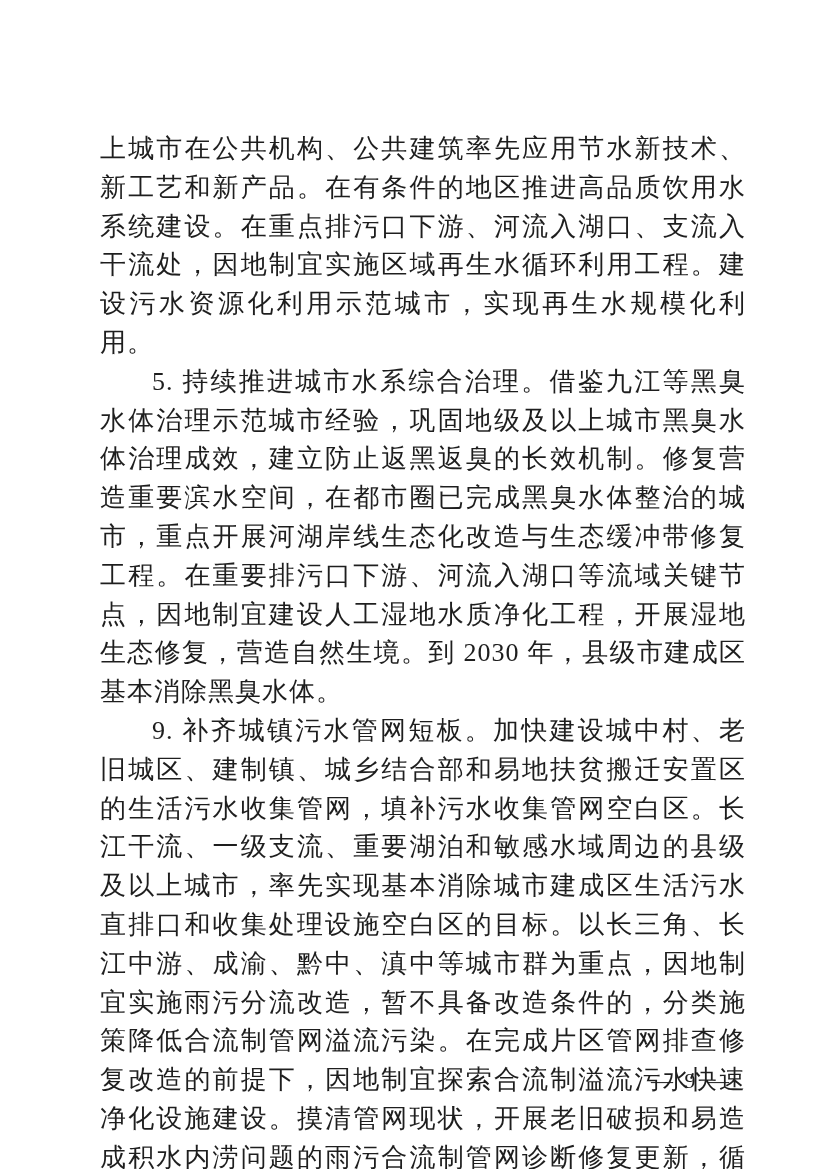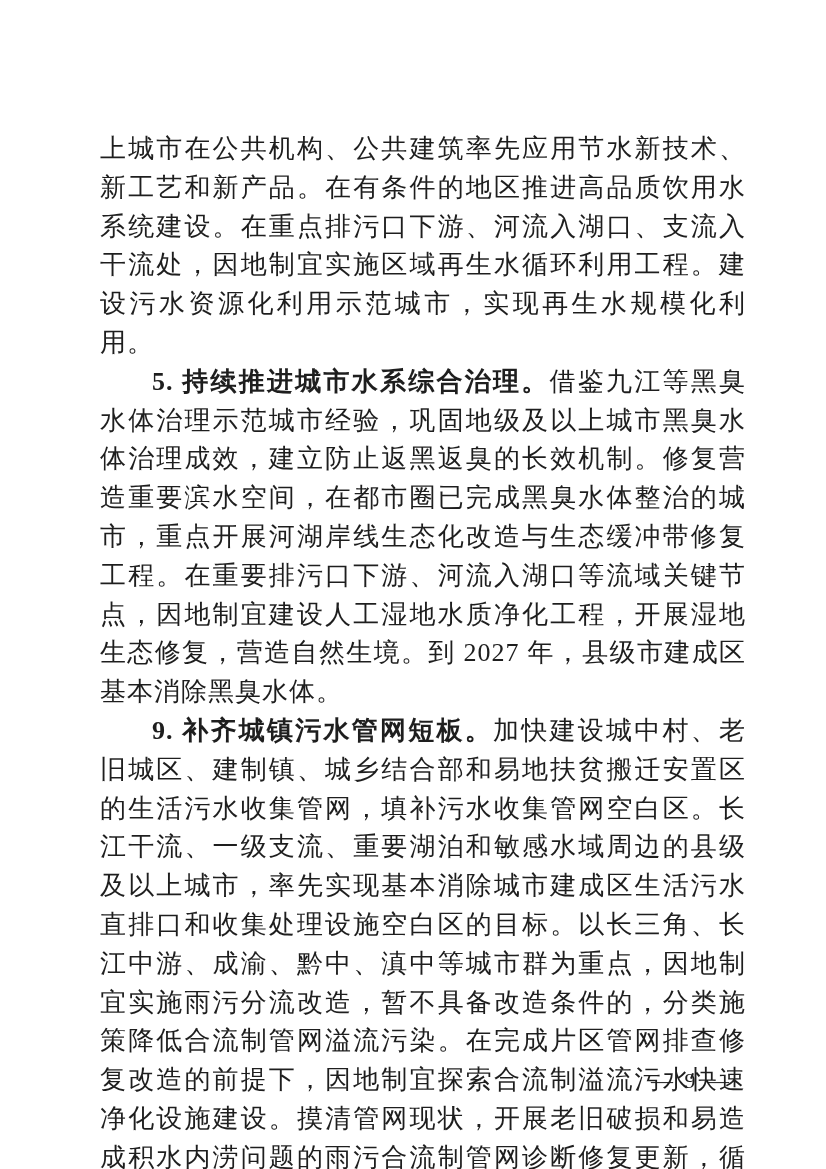--- a/index.html
+++ b/index.html
@@ -33,21 +33,21 @@
   }
   .para {
     margin: 0;
     padding: 0;
     text-indent: 2em;
   }
   .para--continuation {
     text-indent: 0;
   }
   .para__lead {
-    font-weight: bold;
+    font-weight: normal;
   }
   .page-number {
     position: absolute;
     top: 1068px;
     left: 100px;
     width: 632px;
     text-align: right;
     font-size: 22px;
     letter-spacing: 3px;
     color: #1e1e1e;
@@ -56,21 +56,21 @@
 </style>
 </head>
 <body>
 
 <div class="sheet">
 
   <div class="content">
 
     <p class="para para--continuation"><span>上城市在公共机构、公共建筑率先应用节水新技术、新工艺和新产品。在有条件的地区推进高品质饮用水系统建设。在重点排污口下游、河流入湖口、支流入干流处，因地制宜实施区域再生水循环利用工程。建设污水资源化利用示范城市，实现再生水规模化利用。</span></p>
 
-    <p class="para"><span class="para__lead">5. 持续推进城市水系综合治理。</span><span>借鉴九江等黑臭水体治理示范城市经验，巩固地级及以上城市黑臭水体治理成效，建立防止返黑返臭的长效机制。修复营造重要滨水空间，在都市圈已完成黑臭水体整治的城市，重点开展河湖岸线生态化改造与生态缓冲带修复工程。在重要排污口下游、河流入湖口等流域关键节点，因地制宜建设人工湿地水质净化工程，开展湿地生态修复，营造自然生境。到 2027 年，县级市建成区基本消除黑臭水体。</span></p>
+    <p class="para"><span class="para__lead">5. 持续推进城市水系综合治理。</span><span>借鉴九江等黑臭水体治理示范城市经验，巩固地级及以上城市黑臭水体治理成效，建立防止返黑返臭的长效机制。修复营造重要滨水空间，在都市圈已完成黑臭水体整治的城市，重点开展河湖岸线生态化改造与生态缓冲带修复工程。在重要排污口下游、河流入湖口等流域关键节点，因地制宜建设人工湿地水质净化工程，开展湿地生态修复，营造自然生境。到 2030 年，县级市建成区基本消除黑臭水体。</span></p>
 
     <p class="para"><span class="para__lead">9. 补齐城镇污水管网短板。</span><span>加快建设城中村、老旧城区、建制镇、城乡结合部和易地扶贫搬迁安置区的生活污水收集管网，填补污水收集管网空白区。长江干流、一级支流、重要湖泊和敏感水域周边的县级及以上城市，率先实现基本消除城市建成区生活污水直排口和收集处理设施空白区的目标。以长三角、长江中游、成渝、黔中、滇中等城市群为重点，因地制宜实施雨污分流改造，暂不具备改造条件的，分类施策降低合流制管网溢流污染。在完成片区管网排查修复改造的前提下，因地制宜探索合流制溢流污水快速净化设施建设。摸清管网现状，开展老旧破损和易造成积水内涝问题的雨污合流制管网诊断修复更新，循序推进管网错接混接漏接改造。到 2025 年，城市生活污水集中收集率不低于</span></p>
 
   </div>
 
   <div class="page-number">— 9 —</div>
 
 </div>
 
 </body></html>

